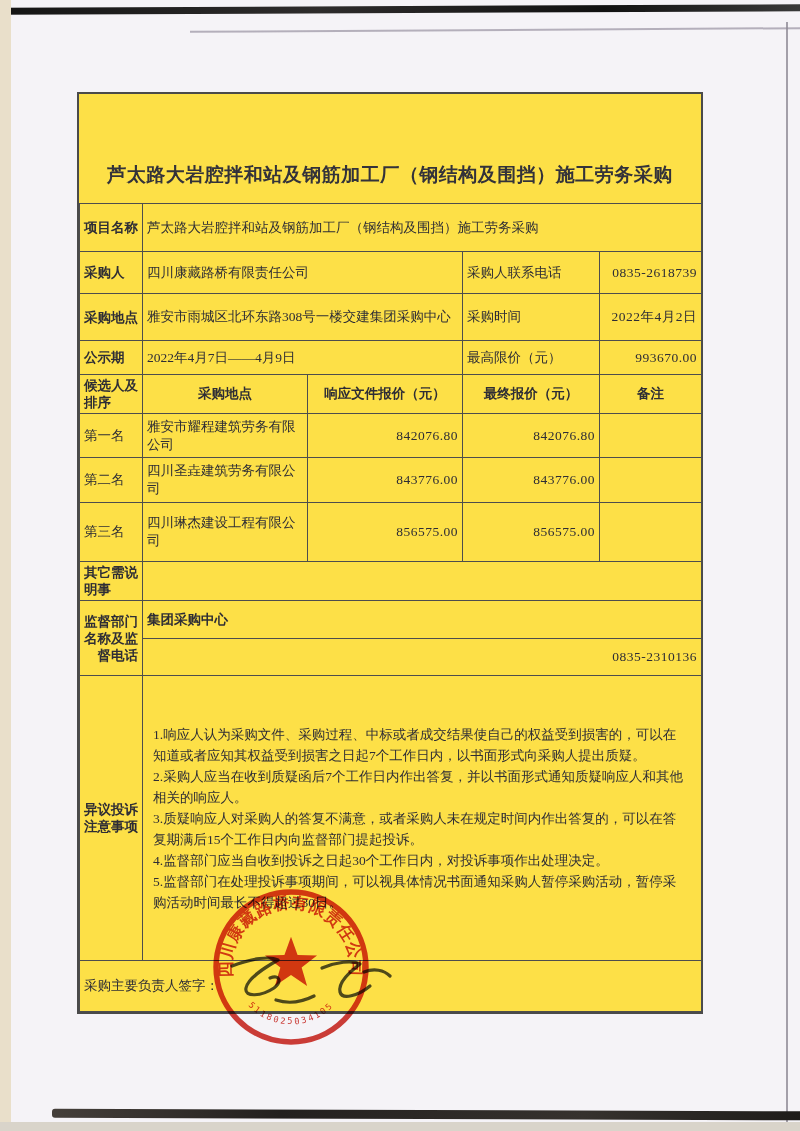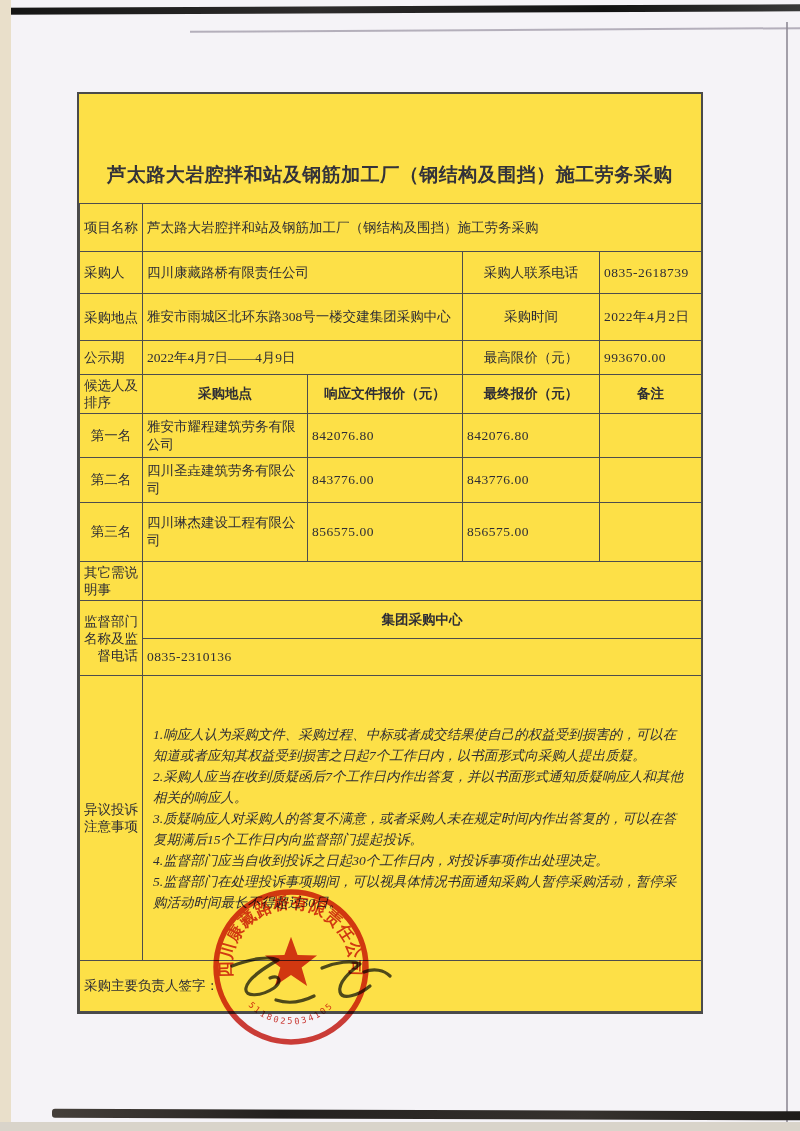--- a/index.html
+++ b/index.html
@@ -24,26 +24,26 @@
 
   
   .doc{position:absolute;left:77px;top:92px;width:622px;border:2px solid #4a4a4a;background:#fde047;}
   .doc-title{height:109px;display:flex;flex-direction:column;justify-content:flex-end;
     align-items:center;padding-bottom:14px;box-sizing:border-box;
     font-family:"Liberation Sans","DejaVu Sans",sans-serif;
     font-weight:bold;font-size:19px;line-height:29px;letter-spacing:.5px;color:#33323a;text-align:center;}
   table.grid{border-collapse:collapse;table-layout:fixed;width:100%;}
   table.grid td{border:1px solid #4d4d4d;font-size:13.5px;color:#2e2d35;
     padding:2px 4px;box-sizing:border-box;overflow:hidden;}
-  td.lbl{text-align:left;padding-left:5px;line-height:17px;}
-  td.ctr{text-align:center;}
+  td.lbl{text-align:left;padding-left:5px;line-height:17px;font-weight:bold;}
+  td.ctr{}
   td.val{text-align:left;padding-left:8px;}
   td.hdr{text-align:center;font-weight:600;}
-  td.num{text-align:left;letter-spacing:.5px;}
-  td.notice-cell{vertical-align:middle;font-style:italic;}
+  td.num{text-align:right;letter-spacing:.5px;}
+  td.notice-cell{vertical-align:middle;}
   .notice-wrap{padding:4px 8px 4px 6px;}
   .notice-wrap p{margin:0;line-height:21px;font-size:13.5px;text-align:left;}
   td.sig-cell{padding-left:5px;font-size:14.5px;}
 
   
   .stamp{position:absolute;left:210px;top:886px;width:162px;height:162px;
     mix-blend-mode:multiply;opacity:.92;pointer-events:none;}
   .signature{position:absolute;left:218px;top:938px;width:190px;height:80px;
     mix-blend-mode:multiply;opacity:.9;pointer-events:none;}
 </style>

